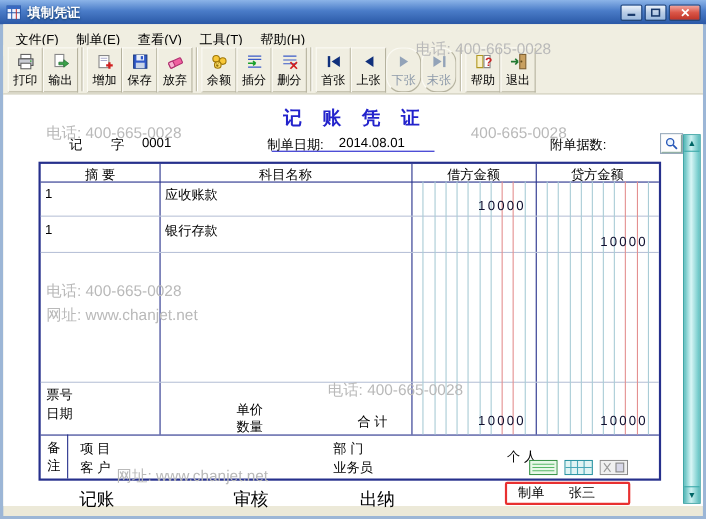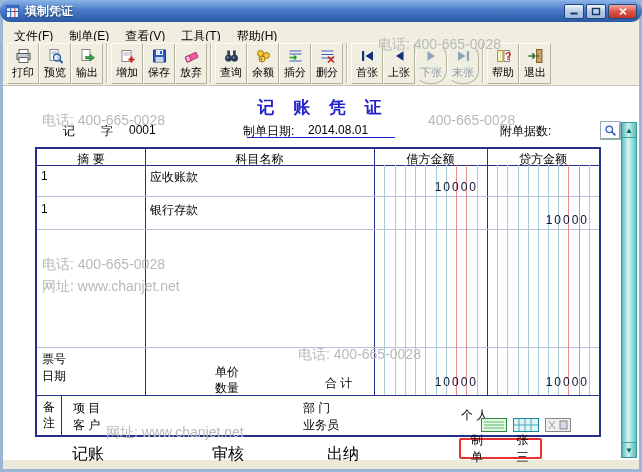--- a/index.html
+++ b/index.html
@@ -3,21 +3,21 @@
 <meta charset="utf-8">
 <style>
   *{margin:0;padding:0;box-sizing:border-box;font-family:"Liberation Sans","DejaVu Sans",sans-serif;}
   html,body{width:642px;height:472px;overflow:hidden;background:#888;}
   .window{position:relative;width:642px;height:472px;background:#ece9d8;outline:1px solid #22456e;
           box-shadow:inset 0 0 0 3px #9cb6d6;overflow:hidden;}
 
   
   .titlebar{position:absolute;left:0;top:0;width:642px;height:22px;
     background:linear-gradient(#8cb4e8 0%,#4a7cc8 45%,#2a58a6 100%);
-    display:flex;align-items:center;gap:5px;padding:0 5px;border-radius:11px;}
+    display:flex;align-items:center;gap:5px;padding:0 5px;}
   .app-icon{width:15px;height:15px;display:inline-block;}
   .title-text{color:#fff;font-size:12px;font-weight:bold;text-shadow:0 1px 2px #123a66;}
   .win-buttons{margin-left:auto;display:flex;gap:2px;align-items:center;}
   .winbtn{width:20px;height:15px;border:1px solid #24477a;border-radius:2px;padding:1px 3px;
     background:linear-gradient(#eef4fb,#b9cde6 50%,#9cbade);display:flex;align-items:center;justify-content:center;cursor:default;}
   .winbtn.close{width:29px;background:linear-gradient(#f2a7a0,#da5648 50%,#bf3428);}
   .winbtn svg{width:10px;height:9px;display:block;}
 
   
   .menubar{position:absolute;left:3px;top:22px;width:636px;height:30px;background:#f0eee1;
@@ -50,21 +50,21 @@
   .dline.red{background:#e49090;}
   .cell{position:absolute;font-size:12px;white-space:nowrap;}
   .amt{position:absolute;font-size:12px;text-align:right;letter-spacing:2px;color:#101030;}
   .remark-label{position:absolute;left:6px;top:250px;width:14px;line-height:16px;font-size:12px;word-break:break-all;}
   .vline-remark{position:absolute;left:24px;top:246px;height:40px;width:1px;background:#26308c;}
   .stamp{position:absolute;width:26px;height:14px;}
   .stamp svg{width:100%;height:100%;display:block;}
 
   
   .sig{position:absolute;font-size:16px;}
-  .preparer-box{position:absolute;left:459px;top:438px;width:83px;height:21px;border:2px solid #e83030;
+  .preparer-box{position:absolute;left:459px;top:438px;width:114px;height:21px;border:2px solid #e83030;
     border-radius:2px;display:flex;align-items:center;gap:22px;padding-left:10px;font-size:12px;z-index:35;background:transparent;}
 
   
   .lookup{position:absolute;left:601px;top:122px;width:19px;height:17px;background:#fdfdfd;
     border:1px solid;border-color:#fff #8a9 #8a9 #fff;outline:1px solid #9ab;display:flex;align-items:center;justify-content:center;padding:0;}
   .lookup svg{width:13px;height:13px;display:block;}
   .scrollbar{position:absolute;left:621px;top:122px;width:16px;height:336px;
     background:linear-gradient(90deg,#5fc0c0,#d9f6f6 45%,#63c4c4);border:1px solid #2f9e9e;display:flex;flex-direction:column;}
   .sb-arrow{height:15px;display:flex;align-items:center;justify-content:center;font-size:8px;color:#066;
     background:linear-gradient(90deg,#55b8b8,#cdf2f2 45%,#58baba);}
@@ -128,32 +128,20 @@
             <rect x="3.5" y="9.5" width="9" height="5" fill="#fff" stroke="#666"></rect>
             <circle cx="12.5" cy="7.5" r=".8" fill="#4a4"></circle>
           </svg>
         </span>
         <span>打印</span>
       </button>
       <button class="tbtn">
         <span class="ticon">
           <svg viewBox="0 0 16 16">
             <rect x="2.5" y="1.5" width="8" height="11" fill="#fff" stroke="#888"></rect>
-            <line x1="4" y1="4" x2="9" y2="4" stroke="#9ab"></line>
-            <line x1="4" y1="6" x2="9" y2="6" stroke="#9ab"></line>
-            <circle cx="9.5" cy="9.5" r="3.5" fill="rgba(200,220,255,.5)" stroke="#235a9a" stroke-width="1.3"></circle>
-            <line x1="12" y1="12" x2="15" y2="15" stroke="#235a9a" stroke-width="2"></line>
-          </svg>
-        </span>
-        <span>预览</span>
-      </button>
-      <button class="tbtn">
-        <span class="ticon">
-          <svg viewBox="0 0 16 16">
-            <rect x="2.5" y="1.5" width="8" height="11" fill="#fff" stroke="#888"></rect>
             <path d="M6 8.5 h4.5 v-2.2 l4.5 3.4 -4.5 3.4 v-2.2 h-4.5 z" fill="#3aa048" stroke="#1c6c2c" stroke-width=".6"></path>
           </svg>
         </span>
         <span>输出</span>
       </button>
       <span class="tsep"></span>
       <button class="tbtn">
         <span class="ticon">
           <svg viewBox="0 0 16 16">
             <rect x="2.5" y="2.5" width="9" height="11" fill="#fff" stroke="#888"></rect>
@@ -181,33 +169,20 @@
           <svg viewBox="0 0 16 16">
             <g transform="rotate(-25 8 9)">
               <rect x="2" y="6.5" width="12" height="5.5" rx="1" fill="#f060a0" stroke="#b03070"></rect>
               <rect x="2" y="6.5" width="4.5" height="5.5" rx="1" fill="#f8b0d0" stroke="#b03070"></rect>
             </g>
           </svg>
         </span>
         <span>放弃</span>
       </button>
       <span class="tsep"></span>
-      <button class="tbtn">
-        <span class="ticon">
-          <svg viewBox="0 0 16 16">
-            <rect x="3.8" y="2.5" width="2.6" height="5" fill="#2a3a55"></rect>
-            <rect x="9.6" y="2.5" width="2.6" height="5" fill="#2a3a55"></rect>
-            <circle cx="5" cy="10.2" r="3.4" fill="#2a3a55"></circle>
-            <circle cx="11" cy="10.2" r="3.4" fill="#2a3a55"></circle>
-            <circle cx="4.2" cy="9.4" r="1" fill="#8fa8c8"></circle>
-            <circle cx="10.2" cy="9.4" r="1" fill="#8fa8c8"></circle>
-          </svg>
-        </span>
-        <span>查询</span>
-      </button>
       <button class="tbtn">
         <span class="ticon">
           <svg viewBox="0 0 16 16">
             <circle cx="5" cy="5.5" r="3" fill="#f8c838" stroke="#a07808"></circle>
             <circle cx="11" cy="7.5" r="3" fill="#f8c838" stroke="#a07808"></circle>
             <circle cx="6.5" cy="11" r="3" fill="#f8d860" stroke="#a07808"></circle>
             <text x="4.6" y="12.8" font-size="5" fill="#806000">¥</text>
           </svg>
         </span>
         <span>余额</span>

